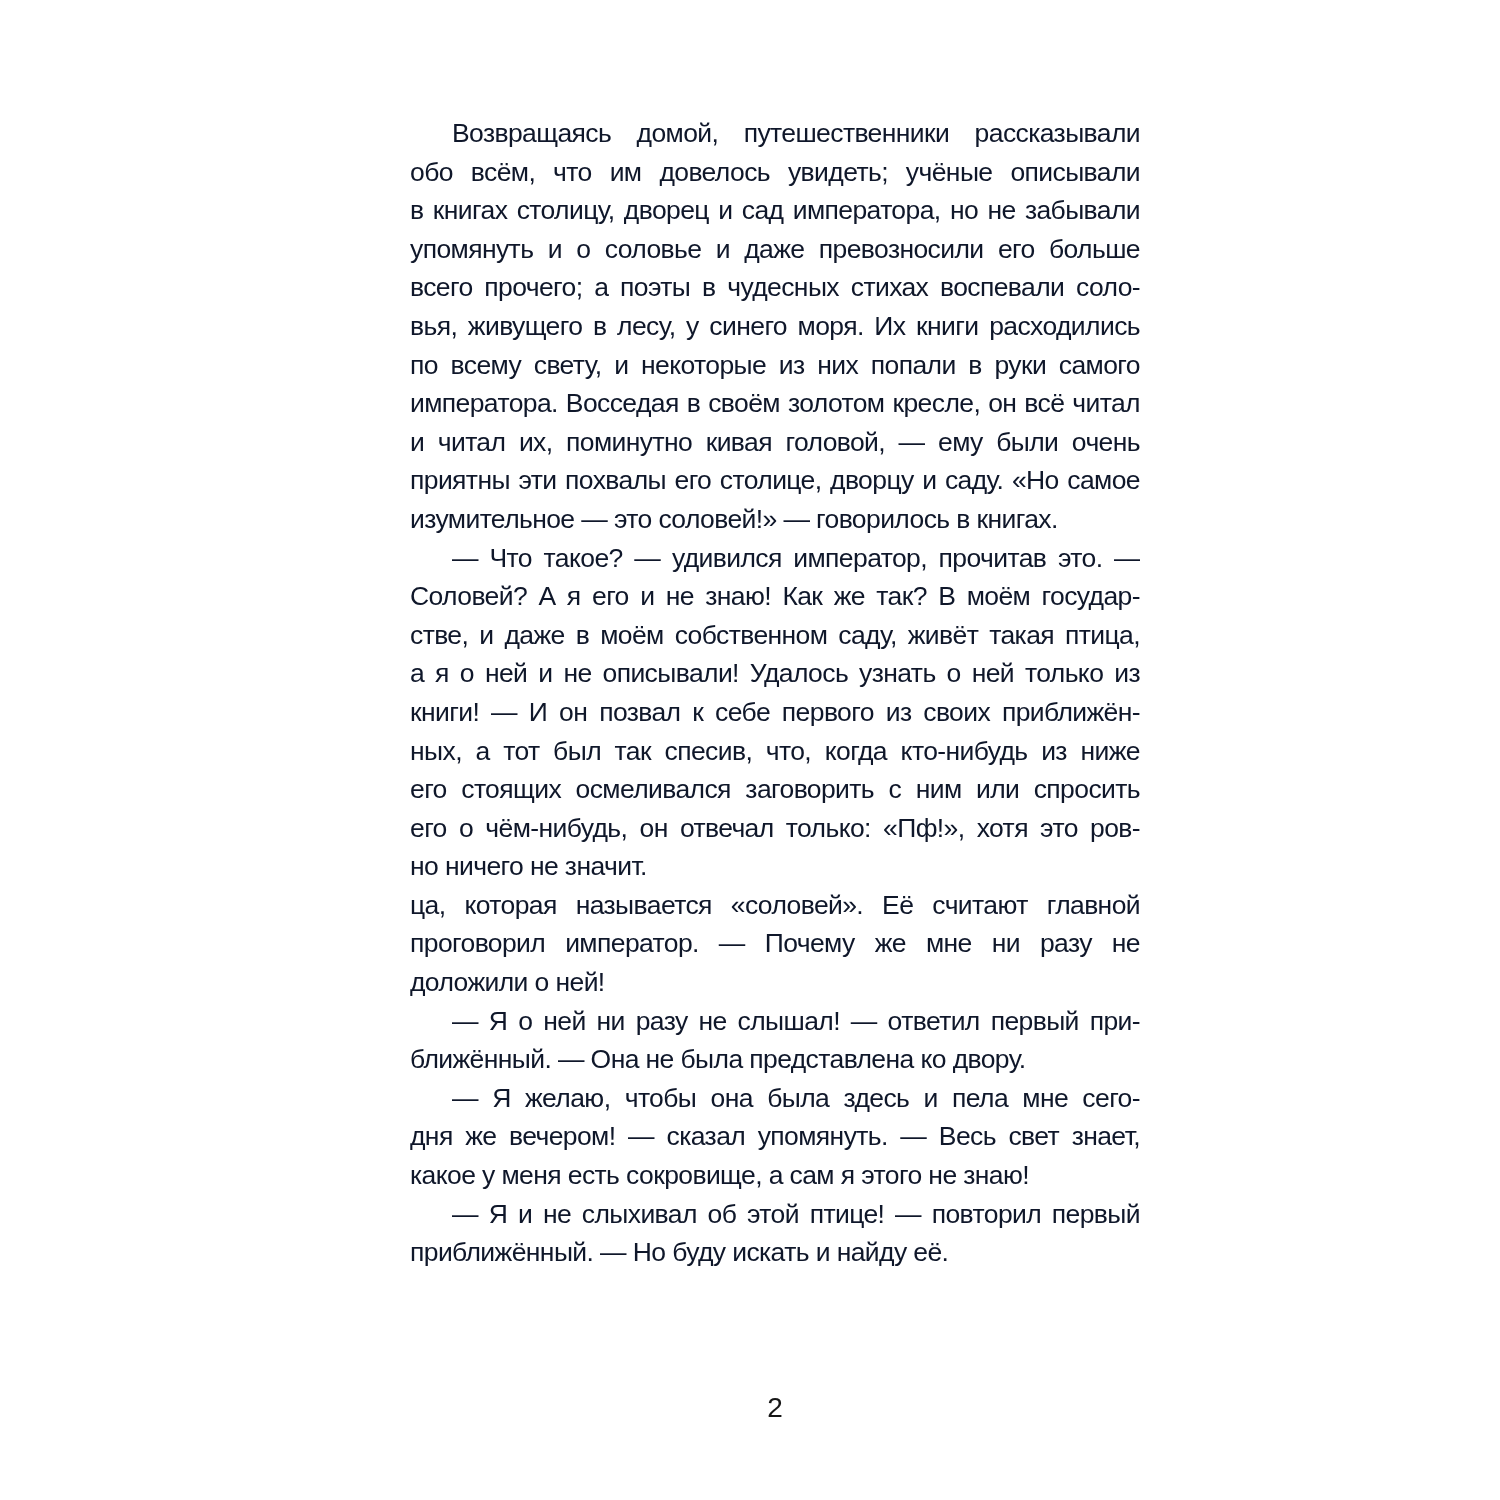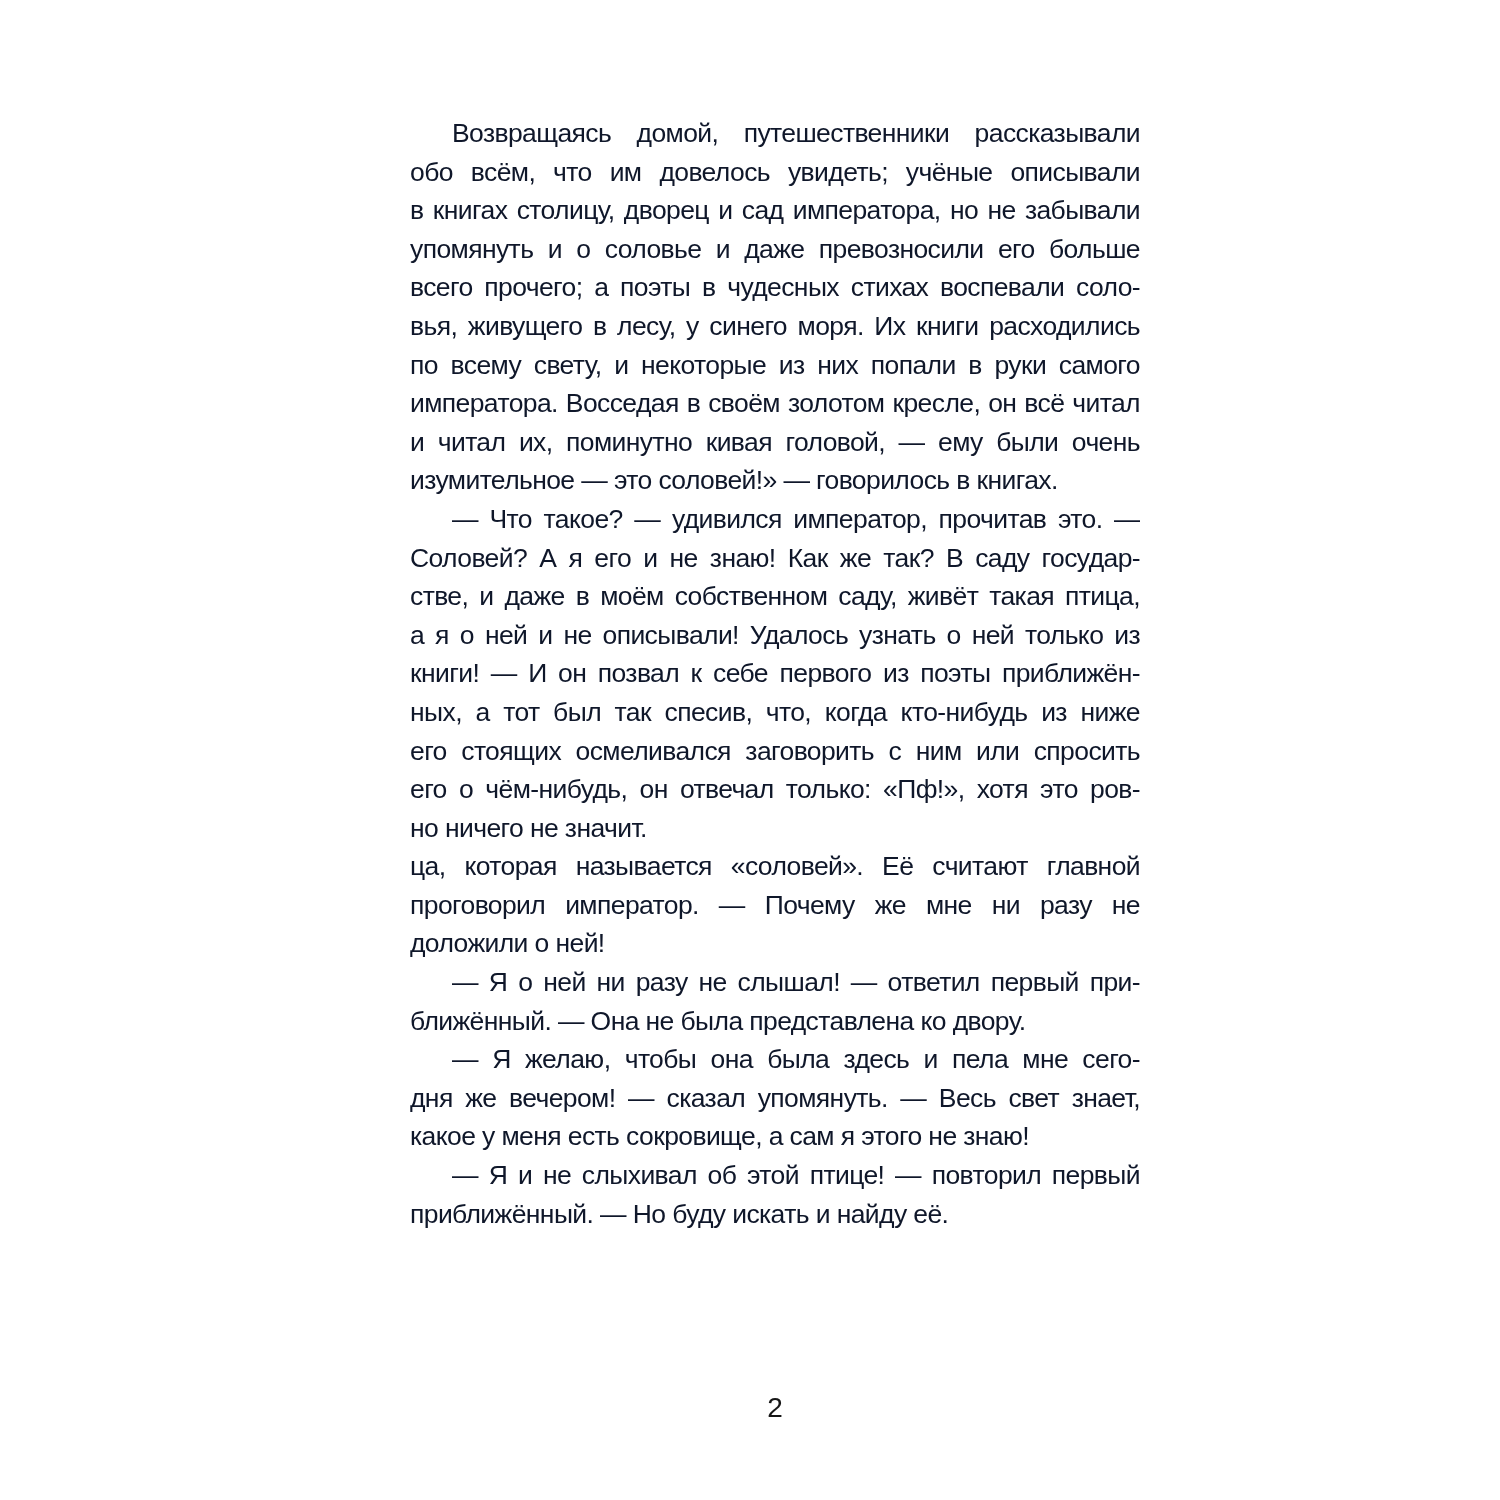--- a/index.html
+++ b/index.html
@@ -46,26 +46,27 @@
   <div class="text-block" id="text-block">
       <span class="line indent">Возвращаясь домой, путешественники рассказывали</span>
       <span class="line">обо всём, что им довелось увидеть; учёные описывали</span>
       <span class="line">в книгах столицу, дворец и сад императора, но не забывали</span>
       <span class="line">упомянуть и о соловье и даже превозносили его больше</span>
       <span class="line">всего прочего; а поэты в чудесных стихах воспевали соло-</span>
       <span class="line">вья, живущего в лесу, у синего моря. Их книги расходились</span>
       <span class="line">по всему свету, и некоторые из них попали в руки самого</span>
       <span class="line">императора. Восседая в своём золотом кресле, он всё читал</span>
       <span class="line">и читал их, поминутно кивая головой, — ему были очень</span>
+      <span class="line">приятны эти похвалы его столице, дворцу и саду. «Но самое</span>
       <span class="line last">изумительное — это соловей!» — говорилось в книгах.</span>
       <span class="line indent">— Что такое? — удивился император, прочитав это. —</span>
-      <span class="line">Соловей? А я его и не знаю! Как же так? В саду государ-</span>
+      <span class="line">Соловей? А я его и не знаю! Как же так? В моём государ-</span>
       <span class="line">стве, и даже в моём собственном саду, живёт такая птица,</span>
       <span class="line">а я о ней и не описывали! Удалось узнать о ней только из</span>
-      <span class="line">книги! — И он позвал к себе первого из поэты приближён-</span>
+      <span class="line">книги! — И он позвал к себе первого из своих приближён-</span>
       <span class="line">ных, а тот был так спесив, что, когда кто-нибудь из ниже</span>
       <span class="line">его стоящих осмеливался заговорить с ним или спросить</span>
       <span class="line">его о чём-нибудь, он отвечал только: «Пф!», хотя это ров-</span>
       <span class="line last">но ничего не значит.</span>
       <span class="line">ца, которая называется «соловей». Её считают главной</span>
       <span class="line">проговорил император. — Почему же мне ни разу не</span>
       <span class="line last">доложили о ней!</span>
       <span class="line indent">— Я о ней ни разу не слышал! — ответил первый при-</span>
       <span class="line last">ближённый. — Она не была представлена ко двору.</span>
       <span class="line indent">— Я желаю, чтобы она была здесь и пела мне сего-</span>

